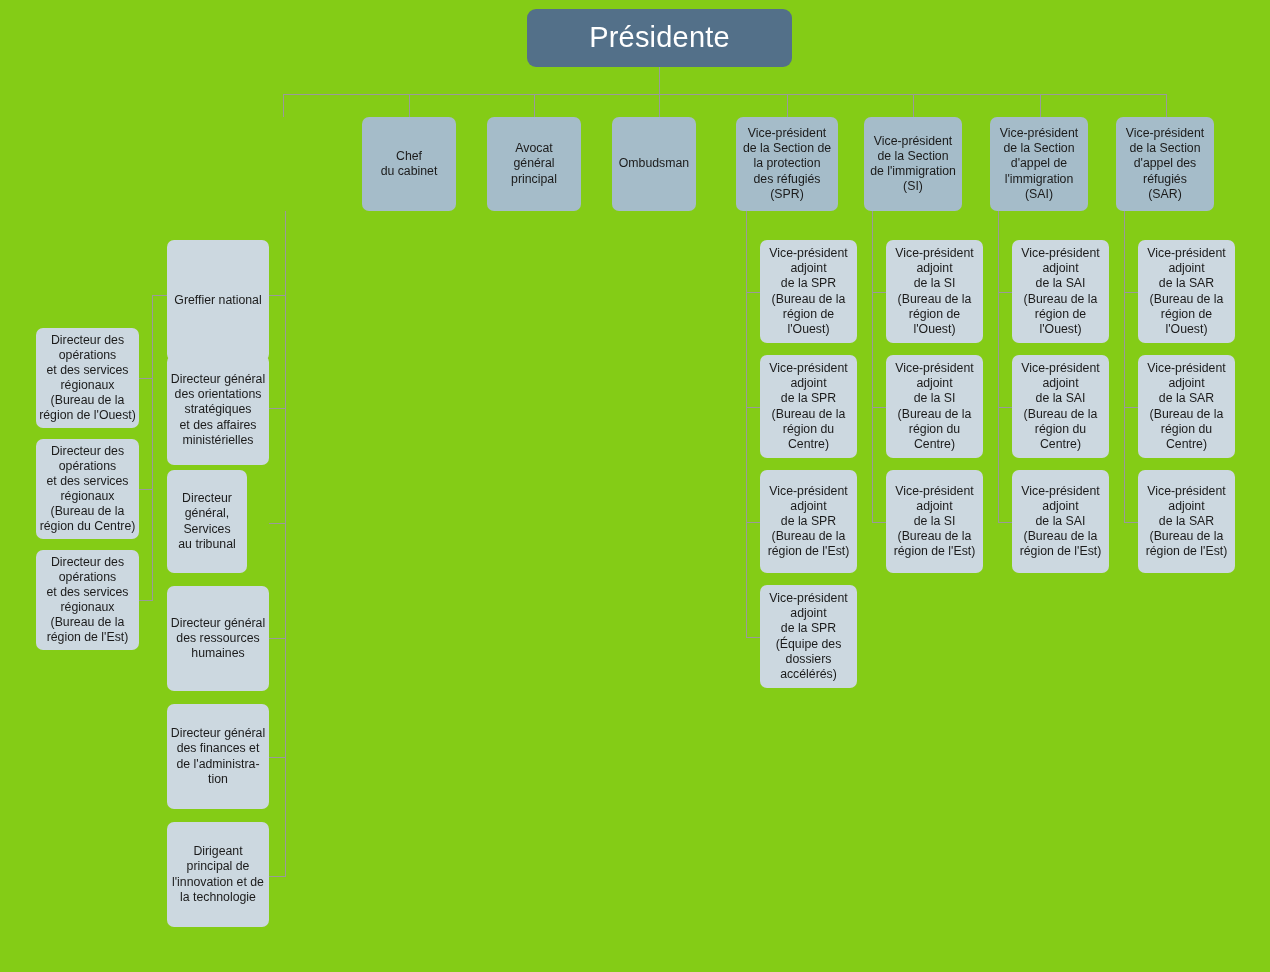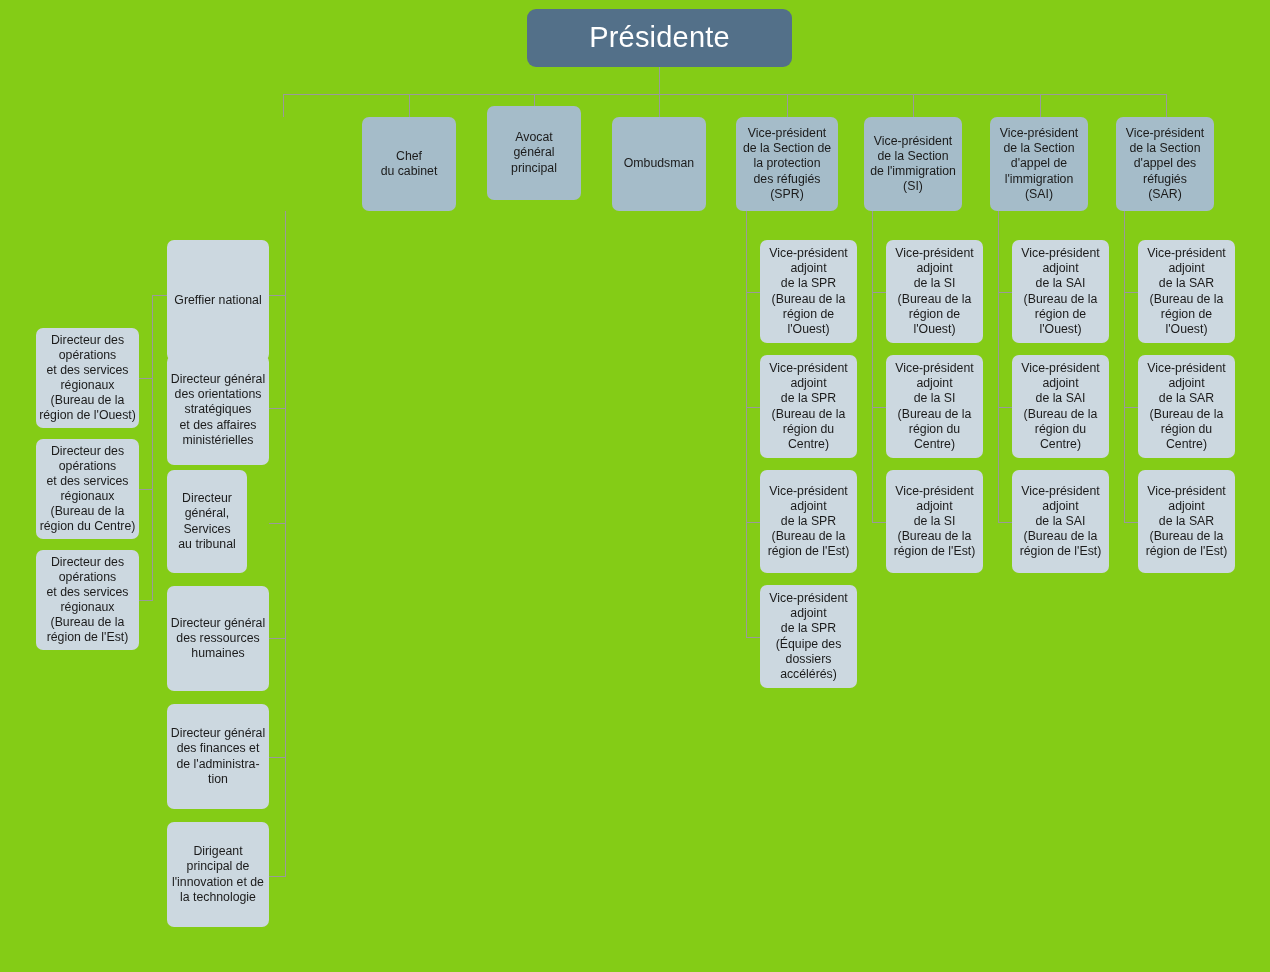--- a/index.html
+++ b/index.html
@@ -109,24 +109,24 @@
 
   <div class="line v" style="left:1124px; top:211px; height:311px;"></div>
   <div class="line h" style="left:1124px; top:292px; width:14px;"></div>
   <div class="line h" style="left:1124px; top:407px; width:14px;"></div>
   <div class="line h" style="left:1124px; top:522px; width:14px;"></div>
 
   <div class="node root" style="left:527px; top:9px; width:265px; height:58px;">Présidente</div>
 
   <div class="node lvl2" style="left:362px; top:117px; width:94px; height:94px;">Chef
 du cabinet</div>
-  <div class="node lvl2" style="left:487px; top:106px; width:94px; height:94px;">Avocat
+  <div class="node lvl2" style="left:487px; top:117px; width:94px; height:94px;">Avocat
 général
 principal</div>
-  <div class="node lvl2" style="left:612px; top:117px; width:94px; height:94px;">Ombudsman</div>
+  <div class="node lvl2" style="left:612px; top:117px; width:84px; height:94px;">Ombudsman</div>
   <div class="node lvl2" style="left:736px; top:117px; width:102px; height:94px;">Vice-président
 de la Section de
 la protection
 des réfugiés
 (SPR)</div>
   <div class="node lvl2" style="left:864px; top:117px; width:98px; height:94px;">Vice-président
 de la Section
 de l'immigration
 (SI)</div>
   <div class="node lvl2" style="left:990px; top:117px; width:98px; height:94px;">Vice-président

